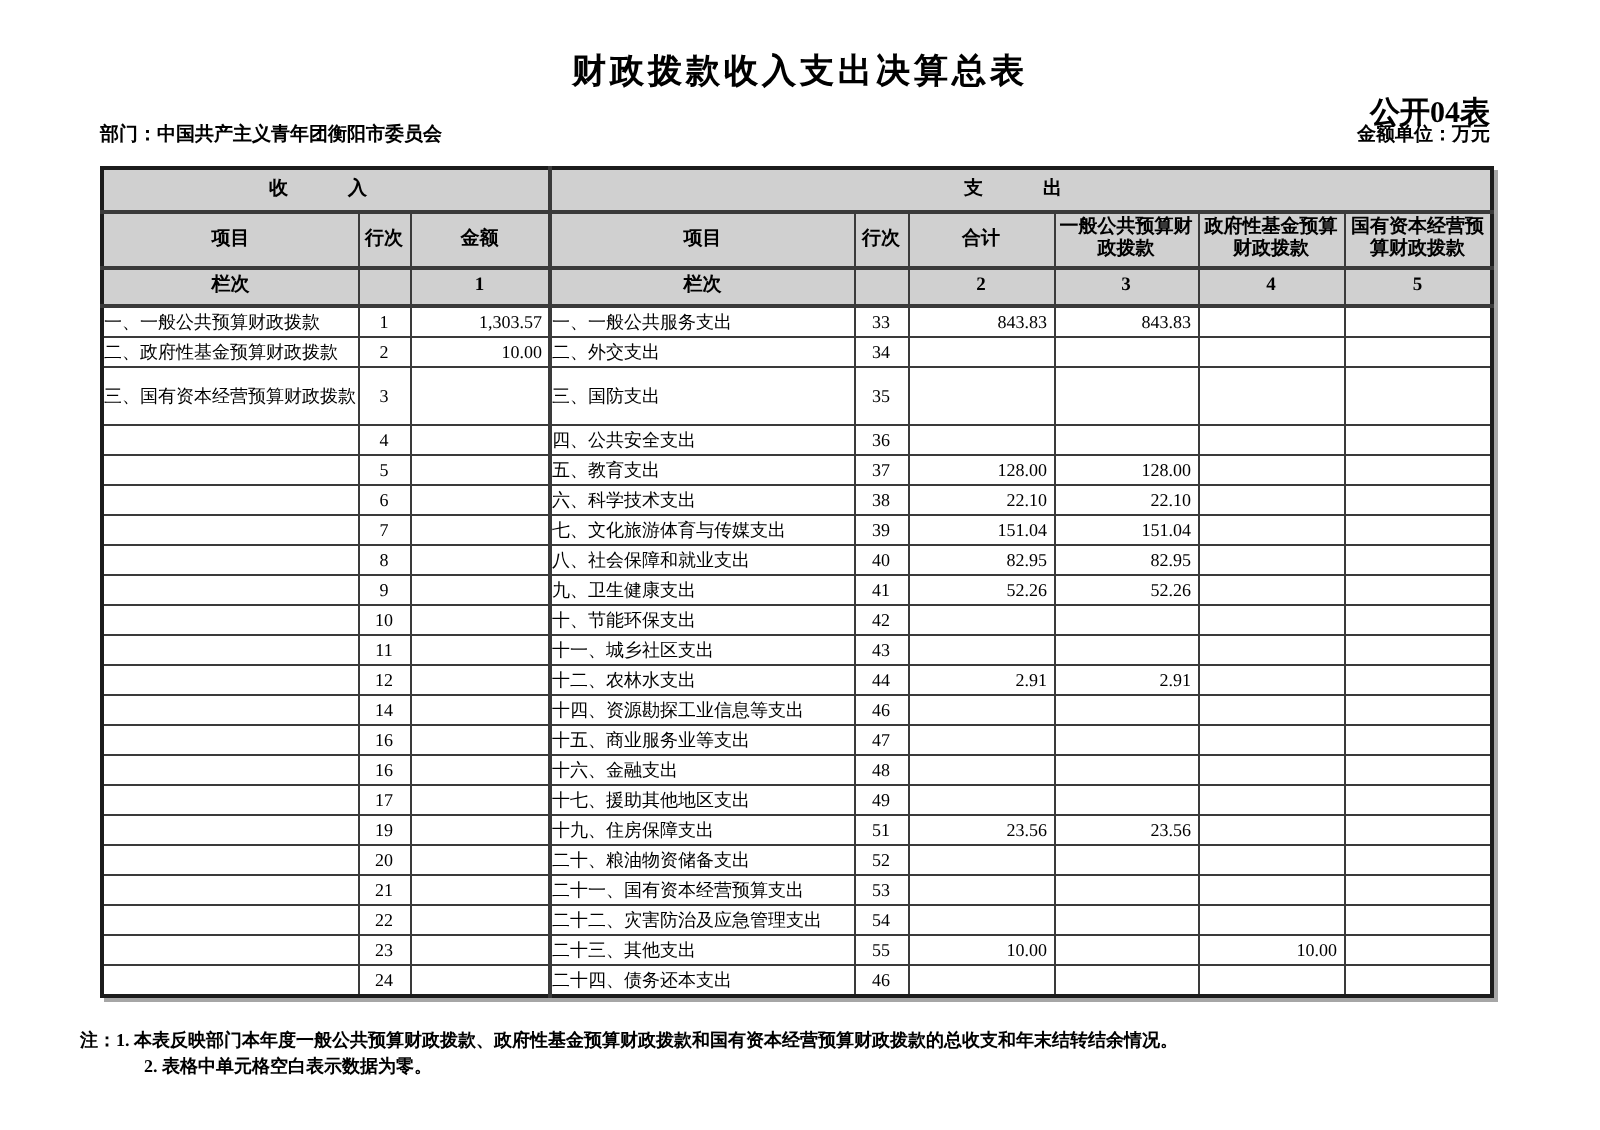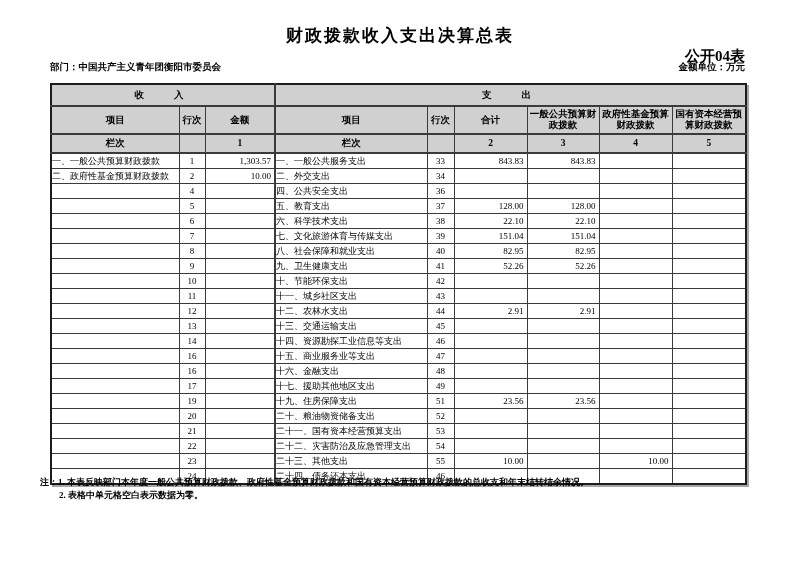--- a/index.html
+++ b/index.html
@@ -40,24 +40,24 @@
   tr.hrow2 th{height:26px;border-bottom-width:2px;padding:0 2px;}
   tr.hrow3 th{height:17px;border-bottom-width:2px;font-weight:bold;}
   tbody td{height:14px;background:#fff;}
   tbody tr.tall td{height:28px;}
   td.item{text-align:left;padding:0 0;white-space:normal;}
   td.line{text-align:center;white-space:nowrap;}
   td.num{text-align:right;padding-right:3px;white-space:nowrap;}
   .sec-div{border-right-width:2px !important;}
   .spread{letter-spacing:30px;padding-left:22px;}
   .notes{
-    position:absolute;top:476px;left:40px;width:720px;
+    position:absolute;top:514px;left:40px;width:720px;
     font-size:9px;font-weight:bold;line-height:13px;
   }
-  .notes .note-line2{margin-left:19px;}
+  .notes .note-line2{margin-left:32px;}
 </style>
 </head>
 <body>
 
 <div class="page-title">财政拨款收入支出决算总表</div>
 <div class="table-code">公开04表</div>
 <div class="dept-label">部门：中国共产主义青年团衡阳市委员会</div>
 <div class="unit-label">金额单位：万元</div>
 
 <table class="main">
@@ -116,20 +116,31 @@
         <td class="item">二、政府性基金预算财政拨款</td>
         <td class="line">2</td>
         <td class="num sec-div">10.00</td>
         <td class="item">二、外交支出</td>
         <td class="line">34</td>
         <td class="num"></td>
         <td class="num"></td>
         <td class="num"></td>
         <td class="num"></td>
       </tr>
+      <tr class="tall">
+        <td class="item">三、国有资本经营预算财政拨款</td>
+        <td class="line">3</td>
+        <td class="num sec-div"></td>
+        <td class="item">三、国防支出</td>
+        <td class="line">35</td>
+        <td class="num"></td>
+        <td class="num"></td>
+        <td class="num"></td>
+        <td class="num"></td>
+      </tr>
       <tr>
         <td class="item"></td>
         <td class="line">4</td>
         <td class="num sec-div"></td>
         <td class="item">四、公共安全支出</td>
         <td class="line">36</td>
         <td class="num"></td>
         <td class="num"></td>
         <td class="num"></td>
         <td class="num"></td>
@@ -212,31 +223,20 @@
         <td class="num"></td>
       </tr>
       <tr>
         <td class="item"></td>
         <td class="line">12</td>
         <td class="num sec-div"></td>
         <td class="item">十二、农林水支出</td>
         <td class="line">44</td>
         <td class="num">2.91</td>
         <td class="num">2.91</td>
-        <td class="num"></td>
-        <td class="num"></td>
-      </tr>
-      <tr>
-        <td class="item"></td>
-        <td class="line">13</td>
-        <td class="num sec-div"></td>
-        <td class="item">十三、交通运输支出</td>
-        <td class="line">45</td>
-        <td class="num"></td>
-        <td class="num"></td>
         <td class="num"></td>
         <td class="num"></td>
       </tr>
       <tr>
         <td class="item"></td>
         <td class="line">14</td>
         <td class="num sec-div"></td>
         <td class="item">十四、资源勘探工业信息等支出</td>
         <td class="line">46</td>
         <td class="num"></td>

